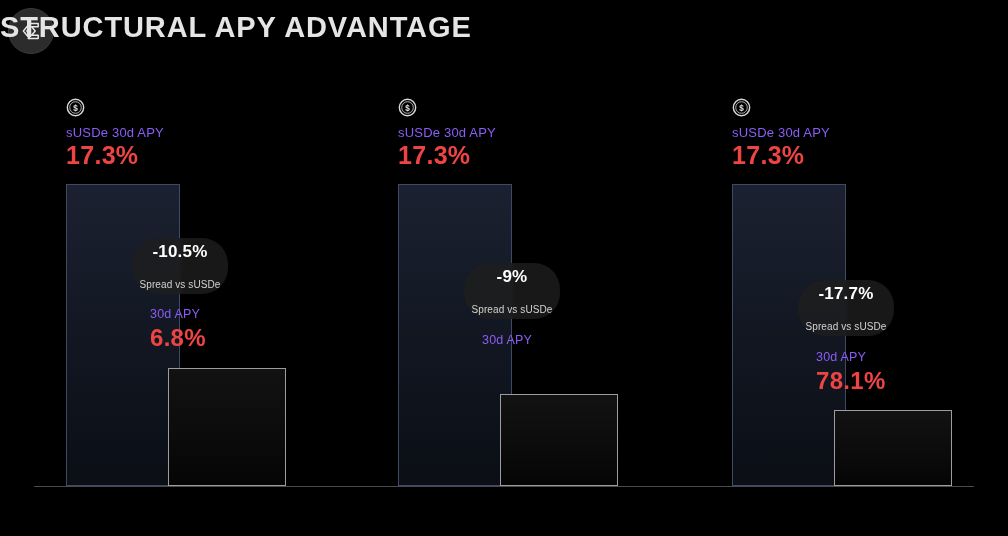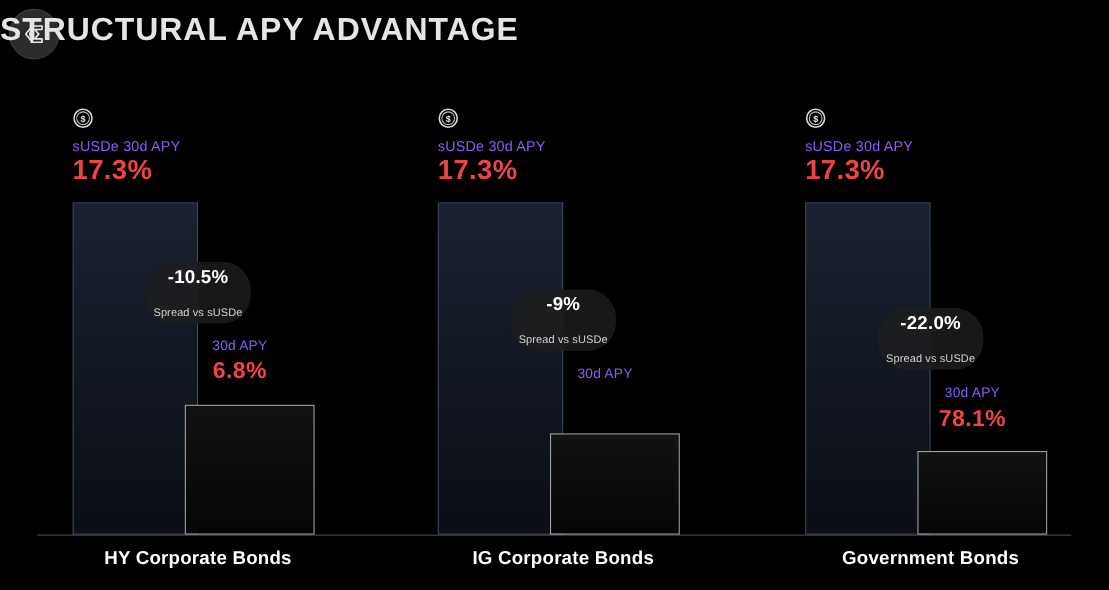--- a/index.html
+++ b/index.html
@@ -100,24 +100,24 @@
     font-weight: bold;
     color: #ef4444;
     letter-spacing: 0.3px;
     margin-top: 1px;
     line-height: 29px;
   }
 
   
   .secondary-head {
     position: absolute;
-    text-align: center;
+    text-align: left;
   }
   .secondary-head .label-sm { font-size: 12.5px; }
-  .secondary-head .value-lg { font-size: 21px; }
+  .secondary-head .value-lg { font-size: 24px; }
 
   
   .bar {
     position: absolute;
     bottom: 50px; 
     box-sizing: border-box;
   }
   .bar-primary {
     background: linear-gradient(to bottom, #1b2130 0%, #141a26 35%, #0b0e15 100%);
     border: 1px solid #3c4a63;
@@ -262,26 +262,21 @@
         <div class="label-sm">sUSDe 30d APY</div>
         <div class="value-lg">17.3%</div>
       </div>
 
       <div class="secondary-head" style="left:116px; top:290px; width:136px;">
         <div class="label-sm">30d APY</div>
         <div class="value-lg">78.1%</div>
       </div>
 
       <div class="spread-badge" style="left:98px; top:220px;">
-        <div class="spread-value">-22.0%</div>
+        <div class="spread-value">-17.7%</div>
         <div class="spread-label">Spread vs sUSDe</div>
       </div>
     </div>
 
   </div>
 
-  <div class="category-row">
-    <div class="category-label cat-0">HY Corporate Bonds</div>
-    <div class="category-label cat-1">IG Corporate Bonds</div>
-    <div class="category-label cat-2">Government Bonds</div>
-  </div>
 
 </div>
 
 </body></html>

